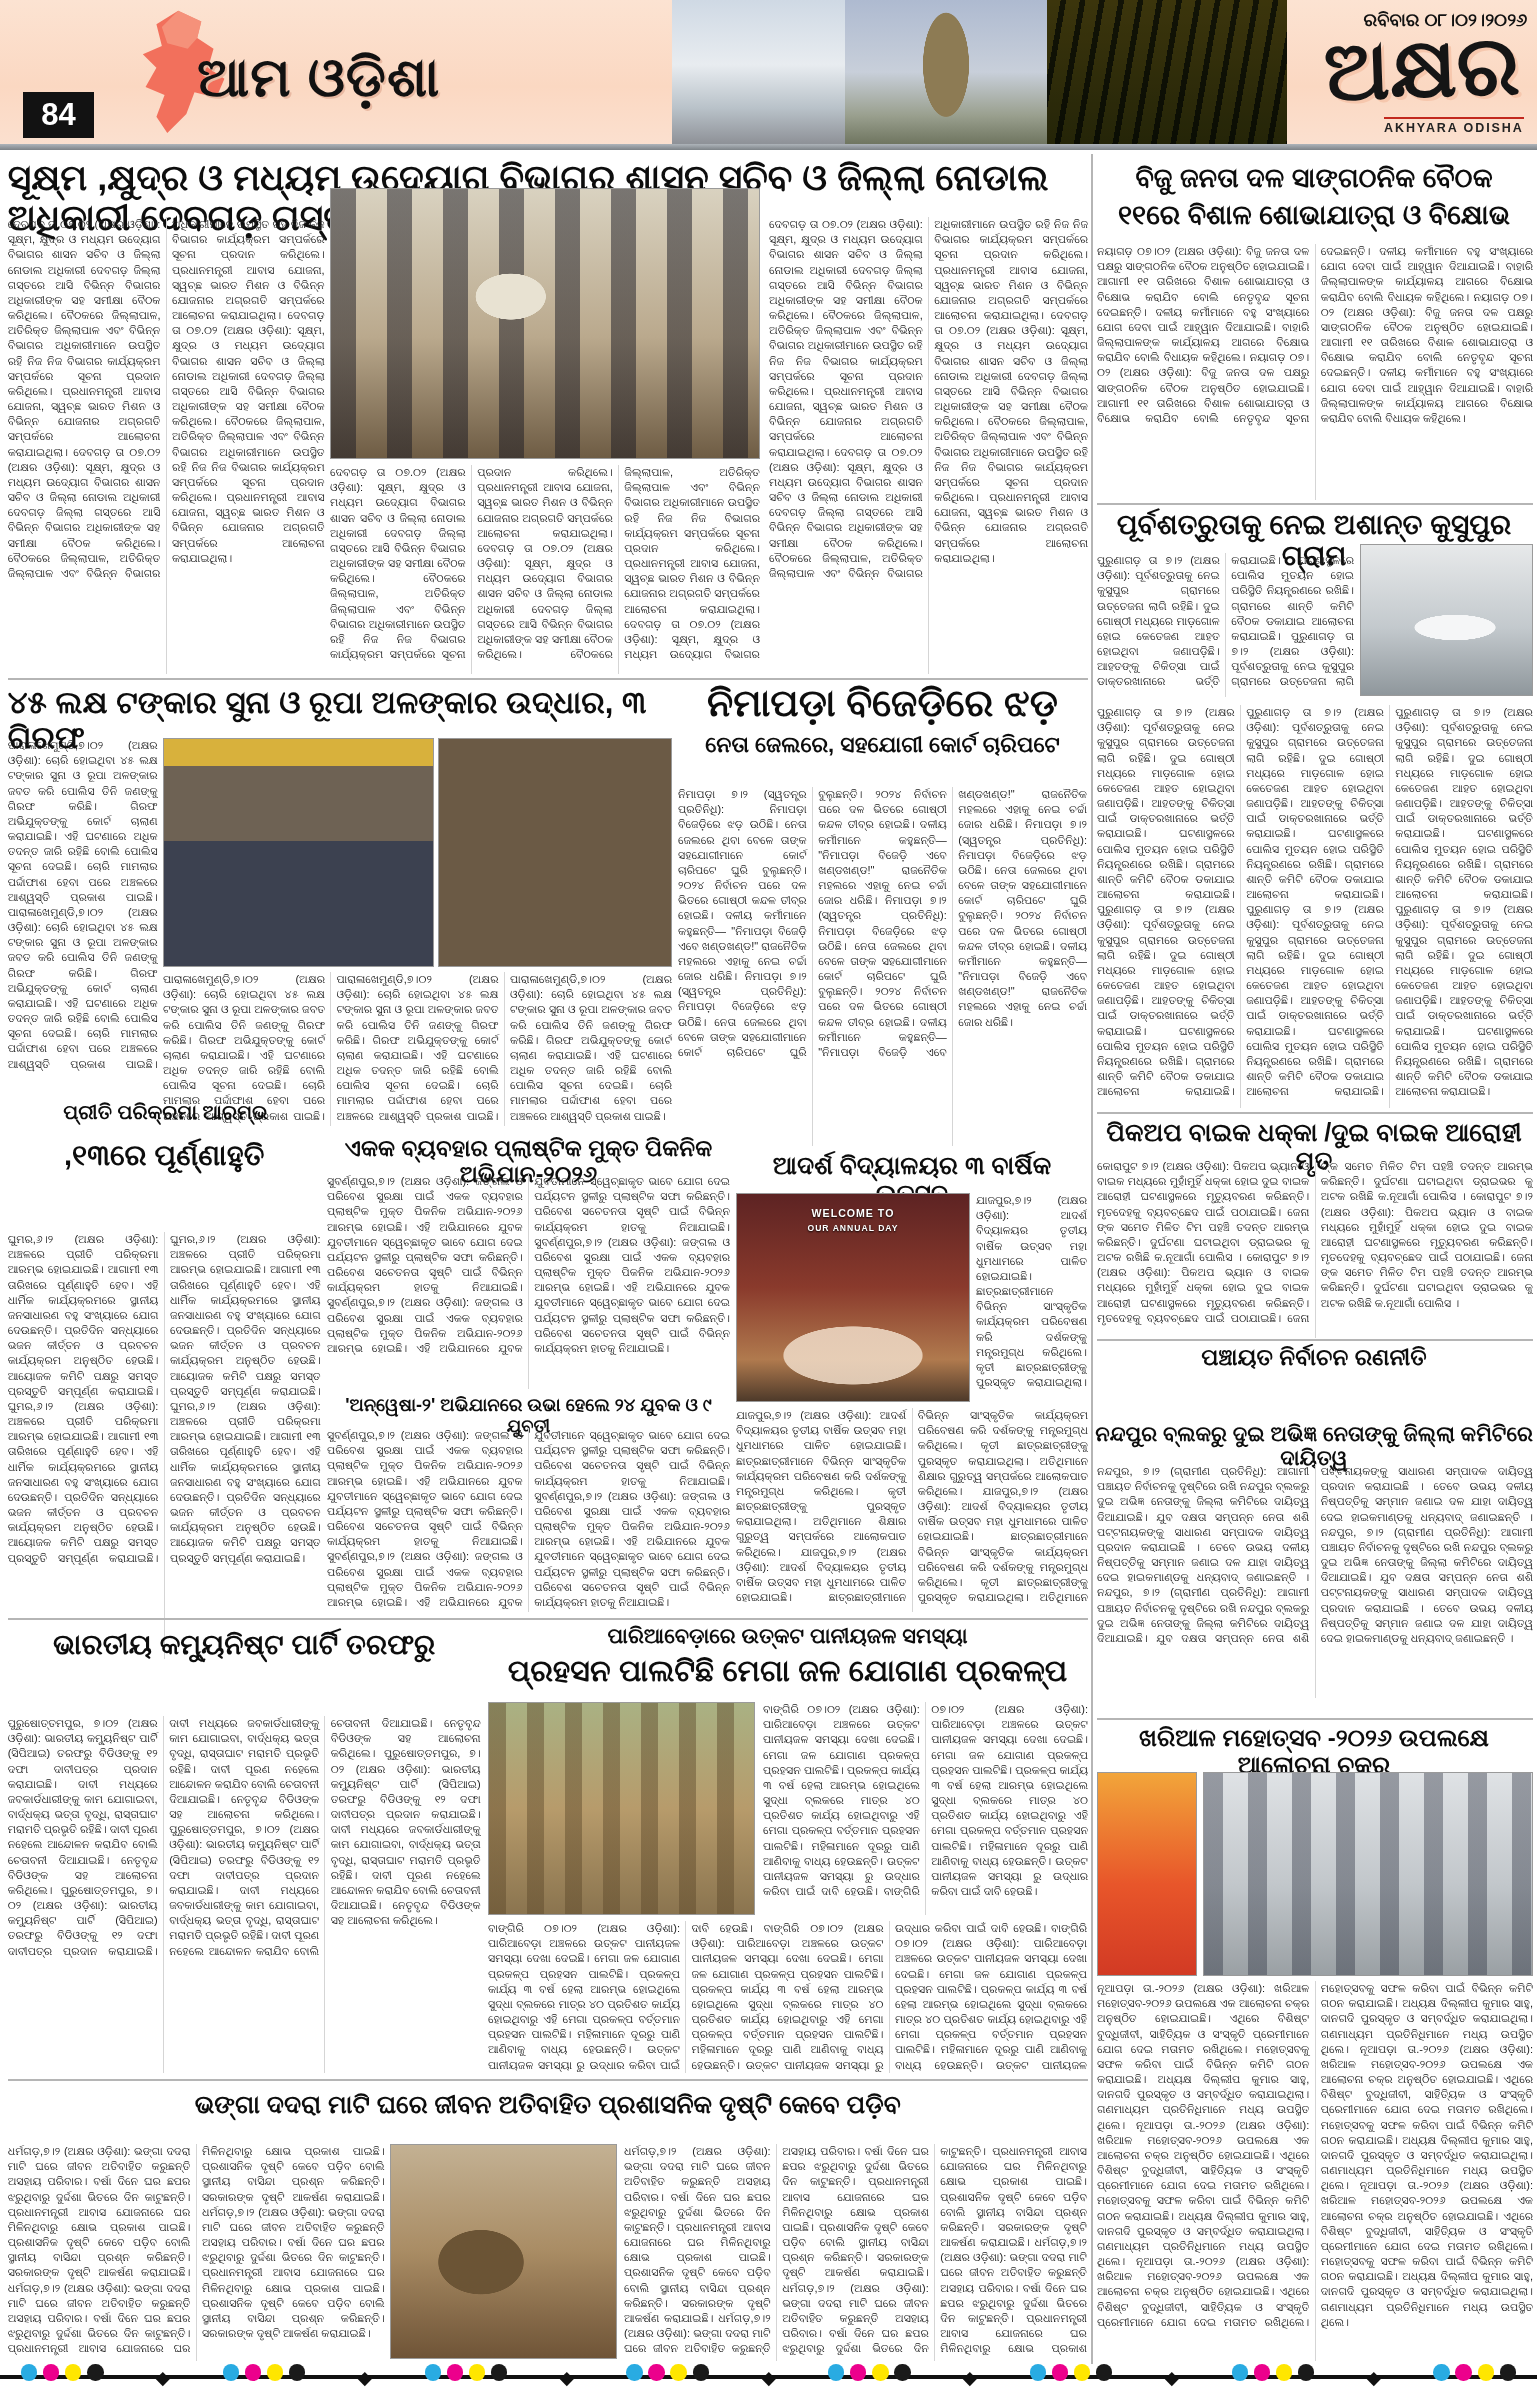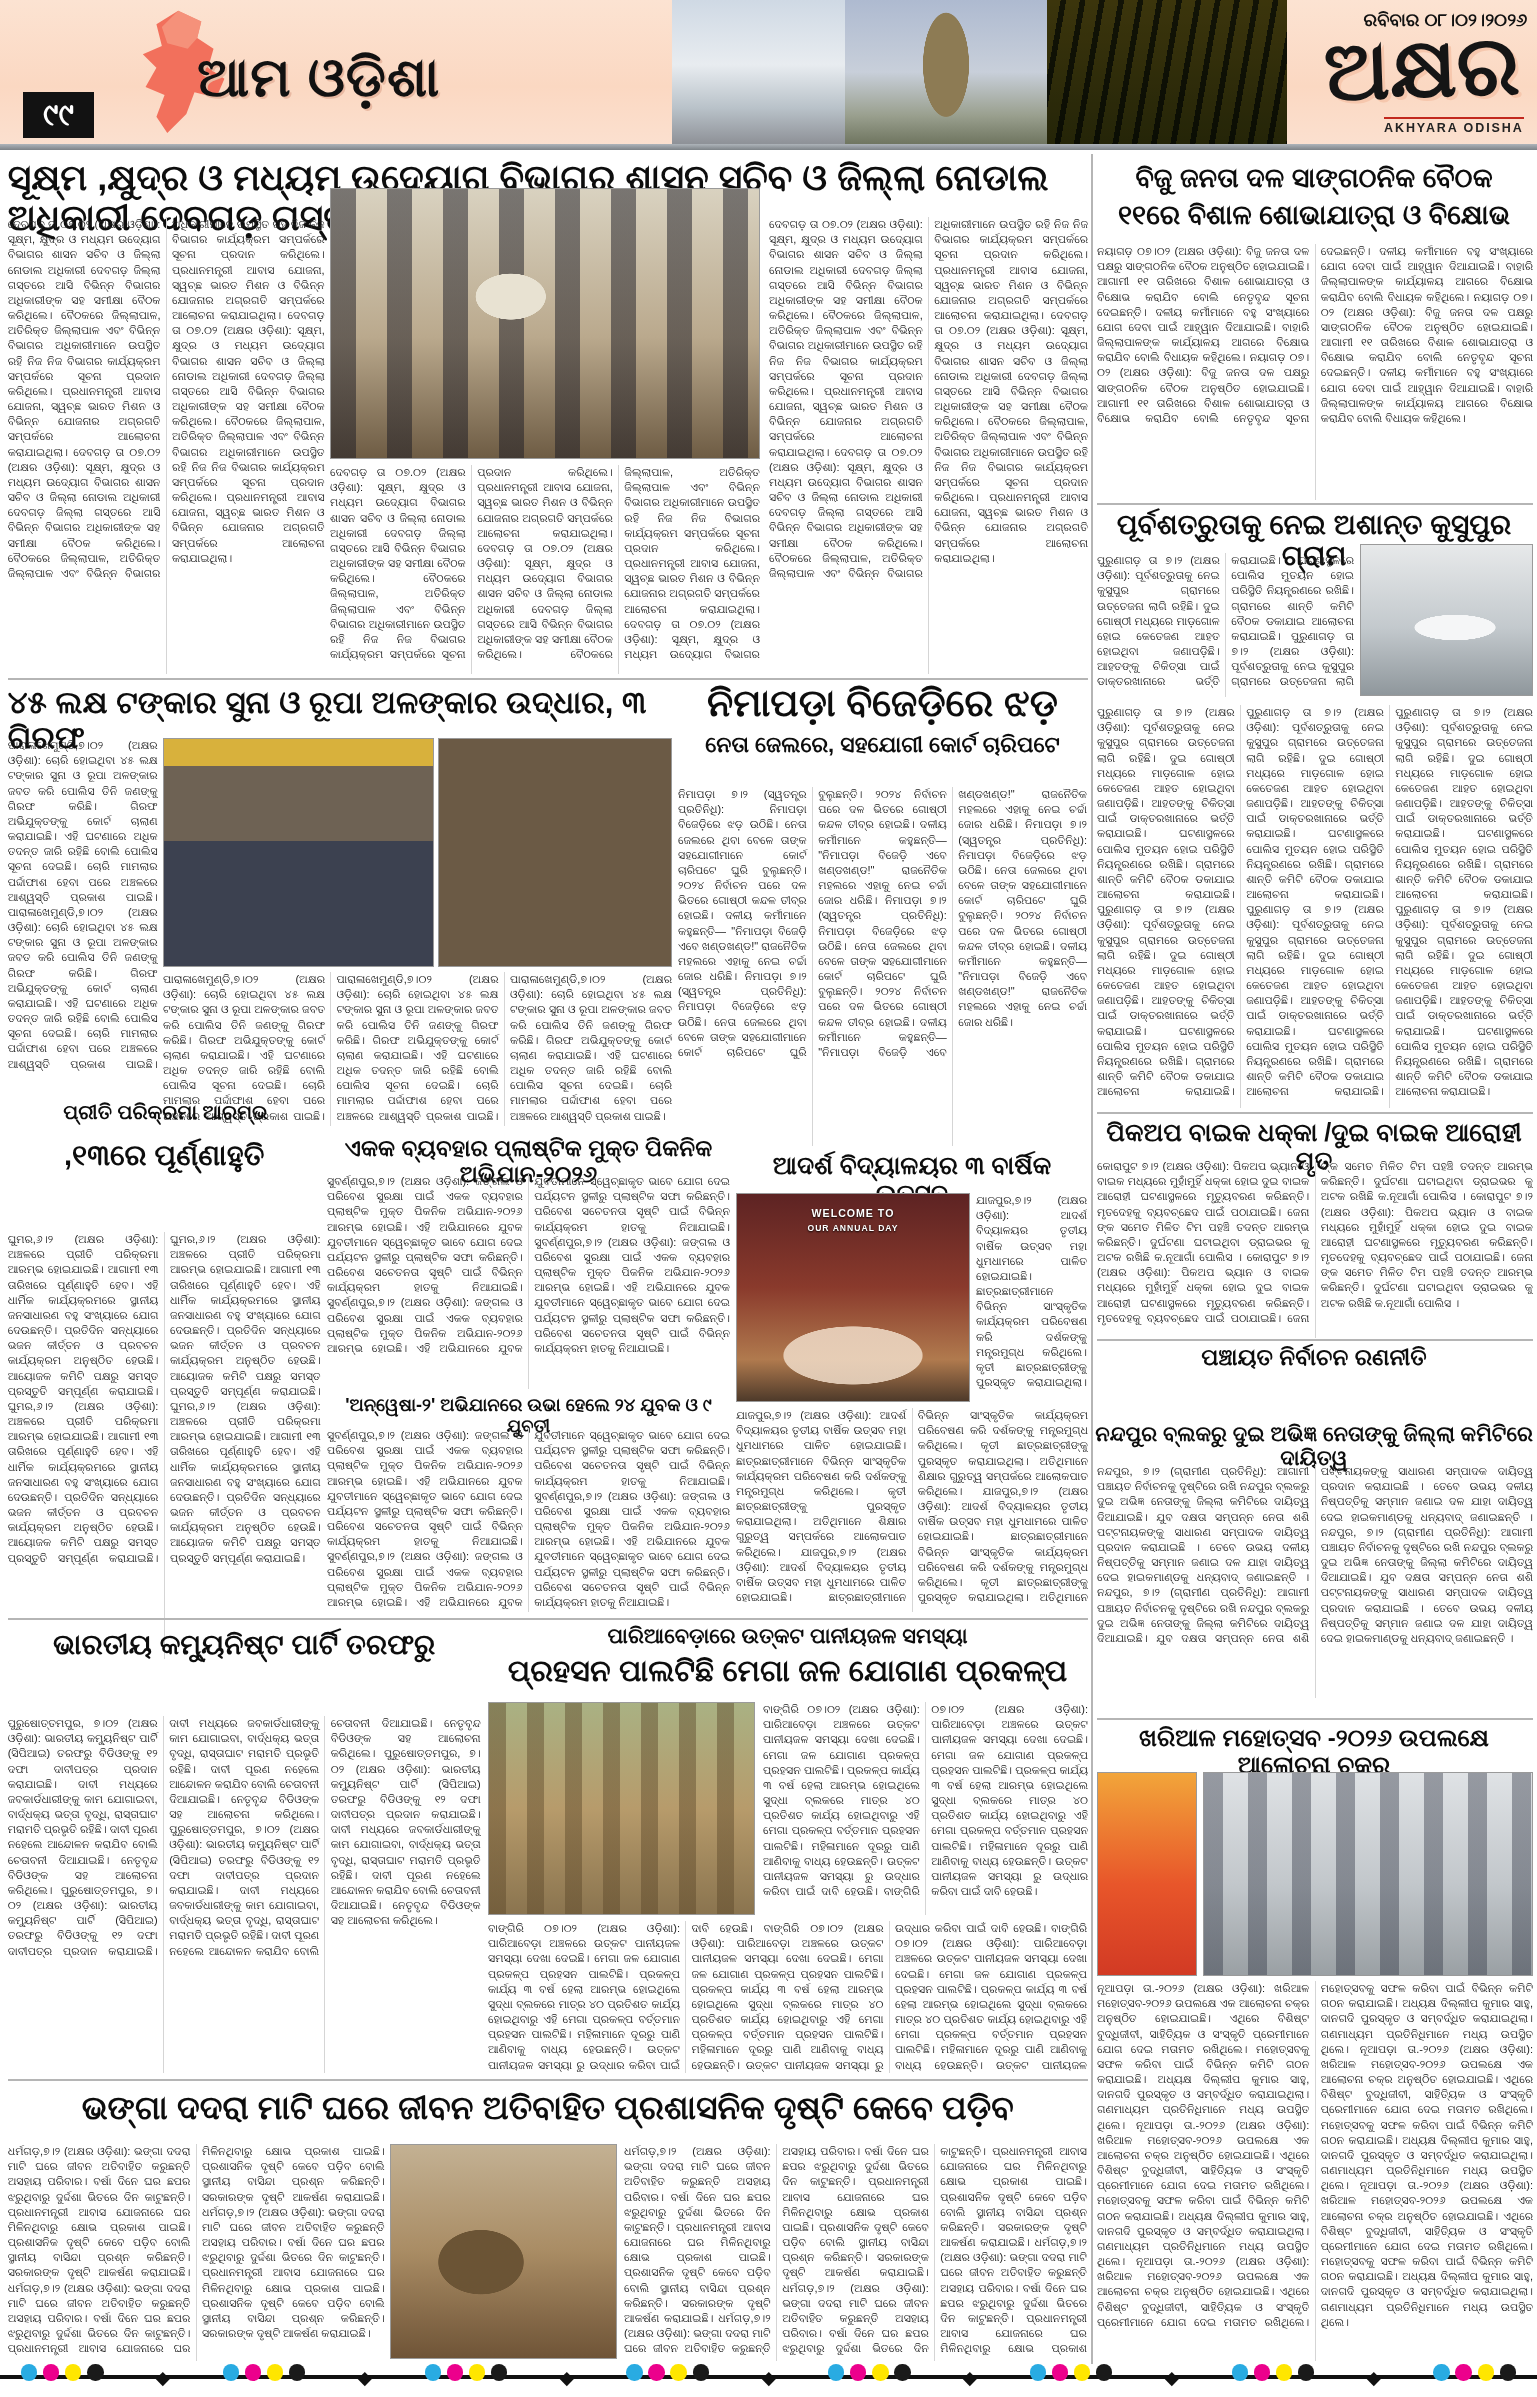--- a/index.html
+++ b/index.html
@@ -101,21 +101,21 @@
       <div class="mast-photo mp-temple"></div>
       <div class="mast-photo mp-tiger"></div>
     </div>
     <div class="mast-right">
       <div class="mast-date">ରବିବାର ୦୮।୦୨।୨୦୨୬</div>
       <div class="logo">ଅକ୍ଷର</div>
       <div class="logo-sub">AKHYARA ODISHA</div>
     </div>
   </div>
   <div class="masthead-rule"></div>
-  <div class="pageno">୯୯</div>
+  <div class="pageno">84</div>
 
   <div class="art hl" style="left:7.7px; top:158px; width:1080px; font-size:36px;">ସୂକ୍ଷ୍ମ ,କ୍ଷୁଦ୍ର ଓ ମଧ୍ୟମ ଉଦ୍ୟୋଗ ବିଭାଗର ଶାସନ ସଚିବ ଓ ଜିଲ୍ଲା ନୋଡାଲ ଅଧିକାରୀ ଦେବଗଡ଼ ଗସ୍ତ</div>
   <div class="art" style="left:7.7px; top:217px; width:317px; height:457px;">
     <div class="body-txt cols-2">ଦେବଗଡ଼ ତା ୦୭.୦୨ (ଅକ୍ଷର ଓଡ଼ିଶା): ସୂକ୍ଷ୍ମ, କ୍ଷୁଦ୍ର ଓ ମଧ୍ୟମ ଉଦ୍ୟୋଗ ବିଭାଗର ଶାସନ ସଚିବ ଓ ଜିଲ୍ଲା ନୋଡାଲ ଅଧିକାରୀ ଦେବଗଡ଼ ଜିଲ୍ଲା ଗସ୍ତରେ ଆସି ବିଭିନ୍ନ ବିଭାଗର ଅଧିକାରୀଙ୍କ ସହ ସମୀକ୍ଷା ବୈଠକ କରିଥିଲେ। ବୈଠକରେ ଜିଲ୍ଲାପାଳ, ଅତିରିକ୍ତ ଜିଲ୍ଲାପାଳ ଏବଂ ବିଭିନ୍ନ ବିଭାଗର ଅଧିକାରୀମାନେ ଉପସ୍ଥିତ ରହି ନିଜ ନିଜ ବିଭାଗର କାର୍ଯ୍ୟକ୍ରମ ସମ୍ପର୍କରେ ସୂଚନା ପ୍ରଦାନ କରିଥିଲେ। ପ୍ରଧାନମନ୍ତ୍ରୀ ଆବାସ ଯୋଜନା, ସ୍ୱଚ୍ଛ ଭାରତ ମିଶନ ଓ ବିଭିନ୍ନ ଯୋଜନାର ଅଗ୍ରଗତି ସମ୍ପର୍କରେ ଆଲୋଚନା କରାଯାଇଥିଲା।  ଦେବଗଡ଼ ତା ୦୭.୦୨ (ଅକ୍ଷର ଓଡ଼ିଶା): ସୂକ୍ଷ୍ମ, କ୍ଷୁଦ୍ର ଓ ମଧ୍ୟମ ଉଦ୍ୟୋଗ ବିଭାଗର ଶାସନ ସଚିବ ଓ ଜିଲ୍ଲା ନୋଡାଲ ଅଧିକାରୀ ଦେବଗଡ଼ ଜିଲ୍ଲା ଗସ୍ତରେ ଆସି ବିଭିନ୍ନ ବିଭାଗର ଅଧିକାରୀଙ୍କ ସହ ସମୀକ୍ଷା ବୈଠକ କରିଥିଲେ। ବୈଠକରେ ଜିଲ୍ଲାପାଳ, ଅତିରିକ୍ତ ଜିଲ୍ଲାପାଳ ଏବଂ ବିଭିନ୍ନ ବିଭାଗର ଅଧିକାରୀମାନେ ଉପସ୍ଥିତ ରହି ନିଜ ନିଜ ବିଭାଗର କାର୍ଯ୍ୟକ୍ରମ ସମ୍ପର୍କରେ ସୂଚନା ପ୍ରଦାନ କରିଥିଲେ। ପ୍ରଧାନମନ୍ତ୍ରୀ ଆବାସ ଯୋଜନା, ସ୍ୱଚ୍ଛ ଭାରତ ମିଶନ ଓ ବିଭିନ୍ନ ଯୋଜନାର ଅଗ୍ରଗତି ସମ୍ପର୍କରେ ଆଲୋଚନା କରାଯାଇଥିଲା।  ଦେବଗଡ଼ ତା ୦୭.୦୨ (ଅକ୍ଷର ଓଡ଼ିଶା): ସୂକ୍ଷ୍ମ, କ୍ଷୁଦ୍ର ଓ ମଧ୍ୟମ ଉଦ୍ୟୋଗ ବିଭାଗର ଶାସନ ସଚିବ ଓ ଜିଲ୍ଲା ନୋଡାଲ ଅଧିକାରୀ ଦେବଗଡ଼ ଜିଲ୍ଲା ଗସ୍ତରେ ଆସି ବିଭିନ୍ନ ବିଭାଗର ଅଧିକାରୀଙ୍କ ସହ ସମୀକ୍ଷା ବୈଠକ କରିଥିଲେ। ବୈଠକରେ ଜିଲ୍ଲାପାଳ, ଅତିରିକ୍ତ ଜିଲ୍ଲାପାଳ ଏବଂ ବିଭିନ୍ନ ବିଭାଗର ଅଧିକାରୀମାନେ ଉପସ୍ଥିତ ରହି ନିଜ ନିଜ ବିଭାଗର କାର୍ଯ୍ୟକ୍ରମ ସମ୍ପର୍କରେ ସୂଚନା ପ୍ରଦାନ କରିଥିଲେ। ପ୍ରଧାନମନ୍ତ୍ରୀ ଆବାସ ଯୋଜନା, ସ୍ୱଚ୍ଛ ଭାରତ ମିଶନ ଓ ବିଭିନ୍ନ ଯୋଜନାର ଅଗ୍ରଗତି ସମ୍ପର୍କରେ ଆଲୋଚନା କରାଯାଇଥିଲା। </div>
   </div>
   <div class="photo p-meeting" style="left:330px; top:188px; width:430px; height:271px;"></div>
   <div class="art" style="left:330px; top:465px; width:430px; height:209px;">
     <div class="body-txt cols-3">ଦେବଗଡ଼ ତା ୦୭.୦୨ (ଅକ୍ଷର ଓଡ଼ିଶା): ସୂକ୍ଷ୍ମ, କ୍ଷୁଦ୍ର ଓ ମଧ୍ୟମ ଉଦ୍ୟୋଗ ବିଭାଗର ଶାସନ ସଚିବ ଓ ଜିଲ୍ଲା ନୋଡାଲ ଅଧିକାରୀ ଦେବଗଡ଼ ଜିଲ୍ଲା ଗସ୍ତରେ ଆସି ବିଭିନ୍ନ ବିଭାଗର ଅଧିକାରୀଙ୍କ ସହ ସମୀକ୍ଷା ବୈଠକ କରିଥିଲେ। ବୈଠକରେ ଜିଲ୍ଲାପାଳ, ଅତିରିକ୍ତ ଜିଲ୍ଲାପାଳ ଏବଂ ବିଭିନ୍ନ ବିଭାଗର ଅଧିକାରୀମାନେ ଉପସ୍ଥିତ ରହି ନିଜ ନିଜ ବିଭାଗର କାର୍ଯ୍ୟକ୍ରମ ସମ୍ପର୍କରେ ସୂଚନା ପ୍ରଦାନ କରିଥିଲେ। ପ୍ରଧାନମନ୍ତ୍ରୀ ଆବାସ ଯୋଜନା, ସ୍ୱଚ୍ଛ ଭାରତ ମିଶନ ଓ ବିଭିନ୍ନ ଯୋଜନାର ଅଗ୍ରଗତି ସମ୍ପର୍କରେ ଆଲୋଚନା କରାଯାଇଥିଲା।  ଦେବଗଡ଼ ତା ୦୭.୦୨ (ଅକ୍ଷର ଓଡ଼ିଶା): ସୂକ୍ଷ୍ମ, କ୍ଷୁଦ୍ର ଓ ମଧ୍ୟମ ଉଦ୍ୟୋଗ ବିଭାଗର ଶାସନ ସଚିବ ଓ ଜିଲ୍ଲା ନୋଡାଲ ଅଧିକାରୀ ଦେବଗଡ଼ ଜିଲ୍ଲା ଗସ୍ତରେ ଆସି ବିଭିନ୍ନ ବିଭାଗର ଅଧିକାରୀଙ୍କ ସହ ସମୀକ୍ଷା ବୈଠକ କରିଥିଲେ। ବୈଠକରେ ଜିଲ୍ଲାପାଳ, ଅତିରିକ୍ତ ଜିଲ୍ଲାପାଳ ଏବଂ ବିଭିନ୍ନ ବିଭାଗର ଅଧିକାରୀମାନେ ଉପସ୍ଥିତ ରହି ନିଜ ନିଜ ବିଭାଗର କାର୍ଯ୍ୟକ୍ରମ ସମ୍ପର୍କରେ ସୂଚନା ପ୍ରଦାନ କରିଥିଲେ। ପ୍ରଧାନମନ୍ତ୍ରୀ ଆବାସ ଯୋଜନା, ସ୍ୱଚ୍ଛ ଭାରତ ମିଶନ ଓ ବିଭିନ୍ନ ଯୋଜନାର ଅଗ୍ରଗତି ସମ୍ପର୍କରେ ଆଲୋଚନା କରାଯାଇଥିଲା।  ଦେବଗଡ଼ ତା ୦୭.୦୨ (ଅକ୍ଷର ଓଡ଼ିଶା): ସୂକ୍ଷ୍ମ, କ୍ଷୁଦ୍ର ଓ ମଧ୍ୟମ ଉଦ୍ୟୋଗ ବିଭାଗର ଶାସନ ସଚିବ ଓ ଜିଲ୍ଲା ନୋଡାଲ ଅଧିକାରୀ ଦେବଗଡ଼ ଜିଲ୍ଲା ଗସ୍ତରେ ଆସି ବିଭିନ୍ନ ବିଭାଗର ଅଧିକାରୀଙ୍କ ସହ ସମୀକ୍ଷା ବୈଠକ କରିଥିଲେ। ବୈଠକରେ ଜିଲ୍ଲାପାଳ, ଅତିରିକ୍ତ ଜିଲ୍ଲାପାଳ ଏବଂ ବିଭିନ୍ନ ବିଭାଗର ଅଧିକାରୀମାନେ ଉପସ୍ଥିତ ରହି ନିଜ ନିଜ ବିଭାଗର କାର୍ଯ୍ୟକ୍ରମ ସମ୍ପର୍କରେ ସୂଚନା ପ୍ରଦାନ କରିଥିଲେ। ପ୍ରଧାନମନ୍ତ୍ରୀ ଆବାସ ଯୋଜନା, ସ୍ୱଚ୍ଛ ଭାରତ ମିଶନ ଓ ବିଭିନ୍ନ ଯୋଜନାର ଅଗ୍ରଗତି ସମ୍ପର୍କରେ ଆଲୋଚନା କରାଯାଇଥିଲା। </div>
   </div>
   <div class="art" style="left:769px; top:217px; width:319px; height:457px;">
@@ -180,21 +180,21 @@
   <div class="photo p-water" style="left:488px; top:1702px; width:267px; height:213px;"></div>
   <div class="art" style="left:763px; top:1702px; width:325px; height:213px;">
     <div class="body-txt cols-2">ବାଙ୍ଗିରି ୦୭।୦୨ (ଅକ୍ଷର ଓଡ଼ିଶା): ପାରିଆବେଡ଼ା ଅଞ୍ଚଳରେ ଉତ୍କଟ ପାନୀୟଜଳ ସମସ୍ୟା ଦେଖା ଦେଇଛି। ମେଗା ଜଳ ଯୋଗାଣ ପ୍ରକଳ୍ପ ପ୍ରହସନ ପାଲଟିଛି। ପ୍ରକଳ୍ପ କାର୍ଯ୍ୟ ୩ ବର୍ଷ ହେଲା ଆରମ୍ଭ ହୋଇଥିଲେ ସୁଦ୍ଧା ବ୍ଲକରେ ମାତ୍ର ୪୦ ପ୍ରତିଶତ କାର୍ଯ୍ୟ ହୋଇଥିବାରୁ ଏହି ମେଗା ପ୍ରକଳ୍ପ ବର୍ତ୍ତମାନ ପ୍ରହସନ ପାଲଟିଛି। ମହିଳାମାନେ ଦୂରରୁ ପାଣି ଆଣିବାକୁ ବାଧ୍ୟ ହେଉଛନ୍ତି। ଉତ୍କଟ ପାନୀୟଜଳ ସମସ୍ୟା ରୁ ଉଦ୍ଧାର କରିବା ପାଇଁ ଦାବି ହେଉଛି।  ବାଙ୍ଗିରି ୦୭।୦୨ (ଅକ୍ଷର ଓଡ଼ିଶା): ପାରିଆବେଡ଼ା ଅଞ୍ଚଳରେ ଉତ୍କଟ ପାନୀୟଜଳ ସମସ୍ୟା ଦେଖା ଦେଇଛି। ମେଗା ଜଳ ଯୋଗାଣ ପ୍ରକଳ୍ପ ପ୍ରହସନ ପାଲଟିଛି। ପ୍ରକଳ୍ପ କାର୍ଯ୍ୟ ୩ ବର୍ଷ ହେଲା ଆରମ୍ଭ ହୋଇଥିଲେ ସୁଦ୍ଧା ବ୍ଲକରେ ମାତ୍ର ୪୦ ପ୍ରତିଶତ କାର୍ଯ୍ୟ ହୋଇଥିବାରୁ ଏହି ମେଗା ପ୍ରକଳ୍ପ ବର୍ତ୍ତମାନ ପ୍ରହସନ ପାଲଟିଛି। ମହିଳାମାନେ ଦୂରରୁ ପାଣି ଆଣିବାକୁ ବାଧ୍ୟ ହେଉଛନ୍ତି। ଉତ୍କଟ ପାନୀୟଜଳ ସମସ୍ୟା ରୁ ଉଦ୍ଧାର କରିବା ପାଇଁ ଦାବି ହେଉଛି। </div>
   </div>
   <div class="art" style="left:488px; top:1921px; width:599px; height:152px;">
     <div class="body-txt cols-3">ବାଙ୍ଗିରି ୦୭।୦୨ (ଅକ୍ଷର ଓଡ଼ିଶା): ପାରିଆବେଡ଼ା ଅଞ୍ଚଳରେ ଉତ୍କଟ ପାନୀୟଜଳ ସମସ୍ୟା ଦେଖା ଦେଇଛି। ମେଗା ଜଳ ଯୋଗାଣ ପ୍ରକଳ୍ପ ପ୍ରହସନ ପାଲଟିଛି। ପ୍ରକଳ୍ପ କାର୍ଯ୍ୟ ୩ ବର୍ଷ ହେଲା ଆରମ୍ଭ ହୋଇଥିଲେ ସୁଦ୍ଧା ବ୍ଲକରେ ମାତ୍ର ୪୦ ପ୍ରତିଶତ କାର୍ଯ୍ୟ ହୋଇଥିବାରୁ ଏହି ମେଗା ପ୍ରକଳ୍ପ ବର୍ତ୍ତମାନ ପ୍ରହସନ ପାଲଟିଛି। ମହିଳାମାନେ ଦୂରରୁ ପାଣି ଆଣିବାକୁ ବାଧ୍ୟ ହେଉଛନ୍ତି। ଉତ୍କଟ ପାନୀୟଜଳ ସମସ୍ୟା ରୁ ଉଦ୍ଧାର କରିବା ପାଇଁ ଦାବି ହେଉଛି।  ବାଙ୍ଗିରି ୦୭।୦୨ (ଅକ୍ଷର ଓଡ଼ିଶା): ପାରିଆବେଡ଼ା ଅଞ୍ଚଳରେ ଉତ୍କଟ ପାନୀୟଜଳ ସମସ୍ୟା ଦେଖା ଦେଇଛି। ମେଗା ଜଳ ଯୋଗାଣ ପ୍ରକଳ୍ପ ପ୍ରହସନ ପାଲଟିଛି। ପ୍ରକଳ୍ପ କାର୍ଯ୍ୟ ୩ ବର୍ଷ ହେଲା ଆରମ୍ଭ ହୋଇଥିଲେ ସୁଦ୍ଧା ବ୍ଲକରେ ମାତ୍ର ୪୦ ପ୍ରତିଶତ କାର୍ଯ୍ୟ ହୋଇଥିବାରୁ ଏହି ମେଗା ପ୍ରକଳ୍ପ ବର୍ତ୍ତମାନ ପ୍ରହସନ ପାଲଟିଛି। ମହିଳାମାନେ ଦୂରରୁ ପାଣି ଆଣିବାକୁ ବାଧ୍ୟ ହେଉଛନ୍ତି। ଉତ୍କଟ ପାନୀୟଜଳ ସମସ୍ୟା ରୁ ଉଦ୍ଧାର କରିବା ପାଇଁ ଦାବି ହେଉଛି।  ବାଙ୍ଗିରି ୦୭।୦୨ (ଅକ୍ଷର ଓଡ଼ିଶା): ପାରିଆବେଡ଼ା ଅଞ୍ଚଳରେ ଉତ୍କଟ ପାନୀୟଜଳ ସମସ୍ୟା ଦେଖା ଦେଇଛି। ମେଗା ଜଳ ଯୋଗାଣ ପ୍ରକଳ୍ପ ପ୍ରହସନ ପାଲଟିଛି। ପ୍ରକଳ୍ପ କାର୍ଯ୍ୟ ୩ ବର୍ଷ ହେଲା ଆରମ୍ଭ ହୋଇଥିଲେ ସୁଦ୍ଧା ବ୍ଲକରେ ମାତ୍ର ୪୦ ପ୍ରତିଶତ କାର୍ଯ୍ୟ ହୋଇଥିବାରୁ ଏହି ମେଗା ପ୍ରକଳ୍ପ ବର୍ତ୍ତମାନ ପ୍ରହସନ ପାଲଟିଛି। ମହିଳାମାନେ ଦୂରରୁ ପାଣି ଆଣିବାକୁ ବାଧ୍ୟ ହେଉଛନ୍ତି। ଉତ୍କଟ ପାନୀୟଜଳ ସମସ୍ୟା ରୁ ଉଦ୍ଧାର କରିବା ପାଇଁ ଦାବି ହେଉଛି। </div>
   </div>
 
   <div class="rule-h" style="left:7.7px; top:2079px; width:1080px;"></div>
 
-  <div class="art hl hl-c" style="left:7.7px; top:2090px; width:1080px; font-size:33px;">ଭଙ୍ଗା ଦଦରା ମାଟି ଘରେ ଜୀବନ ଅତିବାହିତ ପ୍ରଶାସନିକ ଦୃଷ୍ଟି କେବେ ପଡ଼ିବ</div>
+  <div class="art hl hl-c" style="left:7.7px; top:2090px; width:1080px; font-size:25px;">ଭଙ୍ଗା ଦଦରା ମାଟି ଘରେ ଜୀବନ ଅତିବାହିତ ପ୍ରଶାସନିକ ଦୃଷ୍ଟି କେବେ ପଡ଼ିବ</div>
   <div class="art" style="left:7.7px; top:2144px; width:377px; height:217px;">
     <div class="body-txt cols-2">ଧର୍ମଗଡ଼,୭।୨ (ଅକ୍ଷର ଓଡ଼ିଶା): ଭଙ୍ଗା ଦଦରା ମାଟି ଘରେ ଜୀବନ ଅତିବାହିତ କରୁଛନ୍ତି ଅସହାୟ ପରିବାର। ବର୍ଷା ଦିନେ ଘର ଛପର ଝରୁଥିବାରୁ ଦୁର୍ଦ୍ଦଶା ଭିତରେ ଦିନ କାଟୁଛନ୍ତି। ପ୍ରଧାନମନ୍ତ୍ରୀ ଆବାସ ଯୋଜନାରେ ଘର ମିଳିନଥିବାରୁ କ୍ଷୋଭ ପ୍ରକାଶ ପାଇଛି। ପ୍ରଶାସନିକ ଦୃଷ୍ଟି କେବେ ପଡ଼ିବ ବୋଲି ସ୍ଥାନୀୟ ବାସିନ୍ଦା ପ୍ରଶ୍ନ କରିଛନ୍ତି। ସରକାରଙ୍କ ଦୃଷ୍ଟି ଆକର୍ଷଣ କରାଯାଇଛି।  ଧର୍ମଗଡ଼,୭।୨ (ଅକ୍ଷର ଓଡ଼ିଶା): ଭଙ୍ଗା ଦଦରା ମାଟି ଘରେ ଜୀବନ ଅତିବାହିତ କରୁଛନ୍ତି ଅସହାୟ ପରିବାର। ବର୍ଷା ଦିନେ ଘର ଛପର ଝରୁଥିବାରୁ ଦୁର୍ଦ୍ଦଶା ଭିତରେ ଦିନ କାଟୁଛନ୍ତି। ପ୍ରଧାନମନ୍ତ୍ରୀ ଆବାସ ଯୋଜନାରେ ଘର ମିଳିନଥିବାରୁ କ୍ଷୋଭ ପ୍ରକାଶ ପାଇଛି। ପ୍ରଶାସନିକ ଦୃଷ୍ଟି କେବେ ପଡ଼ିବ ବୋଲି ସ୍ଥାନୀୟ ବାସିନ୍ଦା ପ୍ରଶ୍ନ କରିଛନ୍ତି। ସରକାରଙ୍କ ଦୃଷ୍ଟି ଆକର୍ଷଣ କରାଯାଇଛି।  ଧର୍ମଗଡ଼,୭।୨ (ଅକ୍ଷର ଓଡ଼ିଶା): ଭଙ୍ଗା ଦଦରା ମାଟି ଘରେ ଜୀବନ ଅତିବାହିତ କରୁଛନ୍ତି ଅସହାୟ ପରିବାର। ବର୍ଷା ଦିନେ ଘର ଛପର ଝରୁଥିବାରୁ ଦୁର୍ଦ୍ଦଶା ଭିତରେ ଦିନ କାଟୁଛନ୍ତି। ପ୍ରଧାନମନ୍ତ୍ରୀ ଆବାସ ଯୋଜନାରେ ଘର ମିଳିନଥିବାରୁ କ୍ଷୋଭ ପ୍ରକାଶ ପାଇଛି। ପ୍ରଶାସନିକ ଦୃଷ୍ଟି କେବେ ପଡ଼ିବ ବୋଲି ସ୍ଥାନୀୟ ବାସିନ୍ଦା ପ୍ରଶ୍ନ କରିଛନ୍ତି। ସରକାରଙ୍କ ଦୃଷ୍ଟି ଆକର୍ଷଣ କରାଯାଇଛି। </div>
   </div>
   <div class="photo p-house" style="left:390px; top:2144px; width:227px; height:215px;"></div>
   <div class="art" style="left:624px; top:2144px; width:463px; height:217px;">
     <div class="body-txt cols-3">ଧର୍ମଗଡ଼,୭।୨ (ଅକ୍ଷର ଓଡ଼ିଶା): ଭଙ୍ଗା ଦଦରା ମାଟି ଘରେ ଜୀବନ ଅତିବାହିତ କରୁଛନ୍ତି ଅସହାୟ ପରିବାର। ବର୍ଷା ଦିନେ ଘର ଛପର ଝରୁଥିବାରୁ ଦୁର୍ଦ୍ଦଶା ଭିତରେ ଦିନ କାଟୁଛନ୍ତି। ପ୍ରଧାନମନ୍ତ୍ରୀ ଆବାସ ଯୋଜନାରେ ଘର ମିଳିନଥିବାରୁ କ୍ଷୋଭ ପ୍ରକାଶ ପାଇଛି। ପ୍ରଶାସନିକ ଦୃଷ୍ଟି କେବେ ପଡ଼ିବ ବୋଲି ସ୍ଥାନୀୟ ବାସିନ୍ଦା ପ୍ରଶ୍ନ କରିଛନ୍ତି। ସରକାରଙ୍କ ଦୃଷ୍ଟି ଆକର୍ଷଣ କରାଯାଇଛି।  ଧର୍ମଗଡ଼,୭।୨ (ଅକ୍ଷର ଓଡ଼ିଶା): ଭଙ୍ଗା ଦଦରା ମାଟି ଘରେ ଜୀବନ ଅତିବାହିତ କରୁଛନ୍ତି ଅସହାୟ ପରିବାର। ବର୍ଷା ଦିନେ ଘର ଛପର ଝରୁଥିବାରୁ ଦୁର୍ଦ୍ଦଶା ଭିତରେ ଦିନ କାଟୁଛନ୍ତି। ପ୍ରଧାନମନ୍ତ୍ରୀ ଆବାସ ଯୋଜନାରେ ଘର ମିଳିନଥିବାରୁ କ୍ଷୋଭ ପ୍ରକାଶ ପାଇଛି। ପ୍ରଶାସନିକ ଦୃଷ୍ଟି କେବେ ପଡ଼ିବ ବୋଲି ସ୍ଥାନୀୟ ବାସିନ୍ଦା ପ୍ରଶ୍ନ କରିଛନ୍ତି। ସରକାରଙ୍କ ଦୃଷ୍ଟି ଆକର୍ଷଣ କରାଯାଇଛି।  ଧର୍ମଗଡ଼,୭।୨ (ଅକ୍ଷର ଓଡ଼ିଶା): ଭଙ୍ଗା ଦଦରା ମାଟି ଘରେ ଜୀବନ ଅତିବାହିତ କରୁଛନ୍ତି ଅସହାୟ ପରିବାର। ବର୍ଷା ଦିନେ ଘର ଛପର ଝରୁଥିବାରୁ ଦୁର୍ଦ୍ଦଶା ଭିତରେ ଦିନ କାଟୁଛନ୍ତି। ପ୍ରଧାନମନ୍ତ୍ରୀ ଆବାସ ଯୋଜନାରେ ଘର ମିଳିନଥିବାରୁ କ୍ଷୋଭ ପ୍ରକାଶ ପାଇଛି। ପ୍ରଶାସନିକ ଦୃଷ୍ଟି କେବେ ପଡ଼ିବ ବୋଲି ସ୍ଥାନୀୟ ବାସିନ୍ଦା ପ୍ରଶ୍ନ କରିଛନ୍ତି। ସରକାରଙ୍କ ଦୃଷ୍ଟି ଆକର୍ଷଣ କରାଯାଇଛି।  ଧର୍ମଗଡ଼,୭।୨ (ଅକ୍ଷର ଓଡ଼ିଶା): ଭଙ୍ଗା ଦଦରା ମାଟି ଘରେ ଜୀବନ ଅତିବାହିତ କରୁଛନ୍ତି ଅସହାୟ ପରିବାର। ବର୍ଷା ଦିନେ ଘର ଛପର ଝରୁଥିବାରୁ ଦୁର୍ଦ୍ଦଶା ଭିତରେ ଦିନ କାଟୁଛନ୍ତି। ପ୍ରଧାନମନ୍ତ୍ରୀ ଆବାସ ଯୋଜନାରେ ଘର ମିଳିନଥିବାରୁ କ୍ଷୋଭ ପ୍ରକାଶ ପାଇଛି। ପ୍ରଶାସନିକ ଦୃଷ୍ଟି କେବେ ପଡ଼ିବ ବୋଲି ସ୍ଥାନୀୟ ବାସିନ୍ଦା ପ୍ରଶ୍ନ କରିଛନ୍ତି। ସରକାରଙ୍କ ଦୃଷ୍ଟି ଆକର୍ଷଣ କରାଯାଇଛି। </div>
   </div>
 
   <div class="art hl hl-c" style="left:1095px; top:163px; width:438px; font-size:27px;">ବିଜୁ ଜନତା ଦଳ ସାଙ୍ଗଠନିକ ବୈଠକ</div>
   <div class="art hl hl-c" style="left:1095px; top:200px; width:438px; font-size:27px;">୧୧ରେ ବିଶାଳ ଶୋଭାଯାତ୍ରା ଓ ବିକ୍ଷୋଭ</div>

